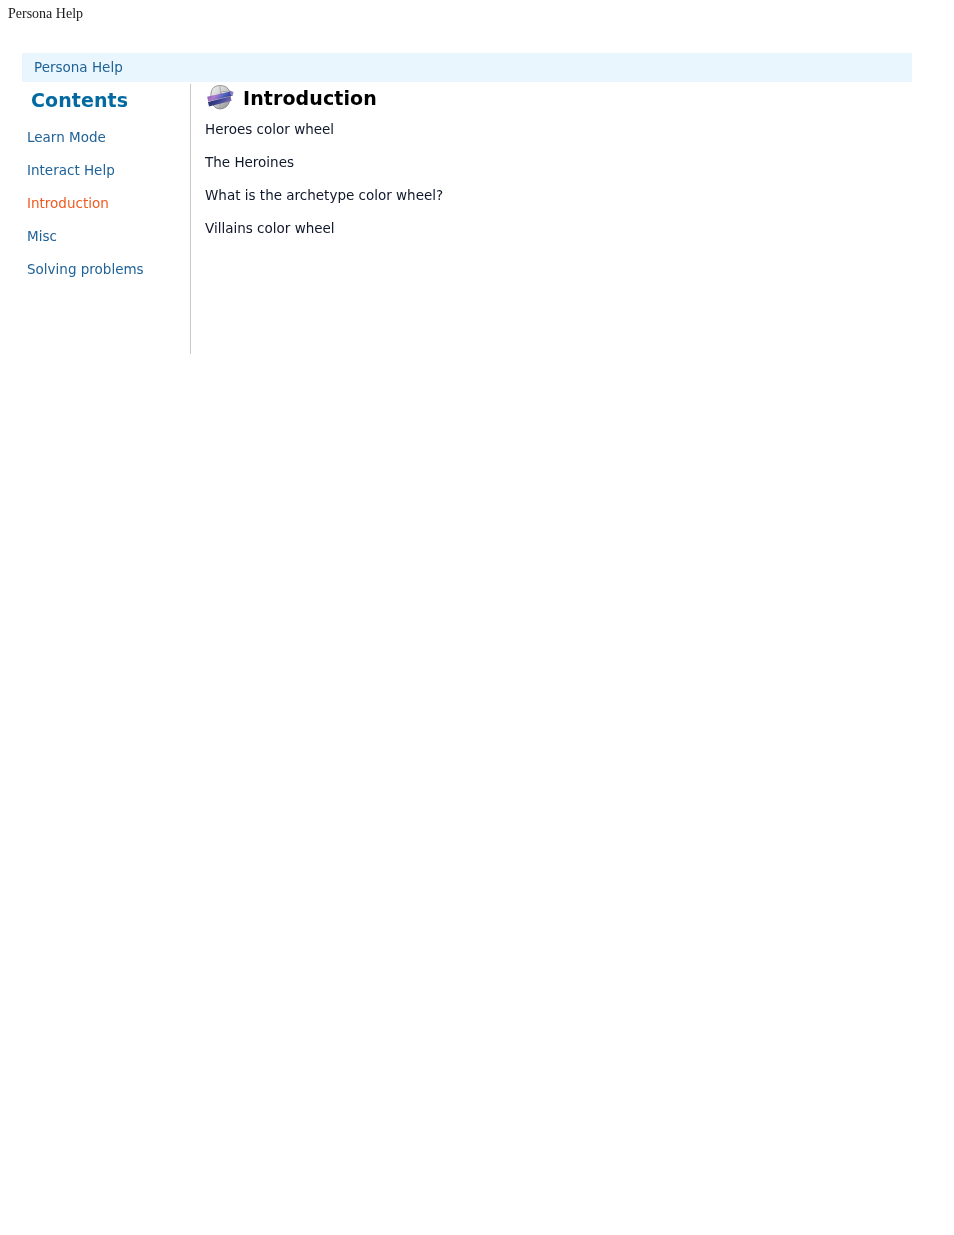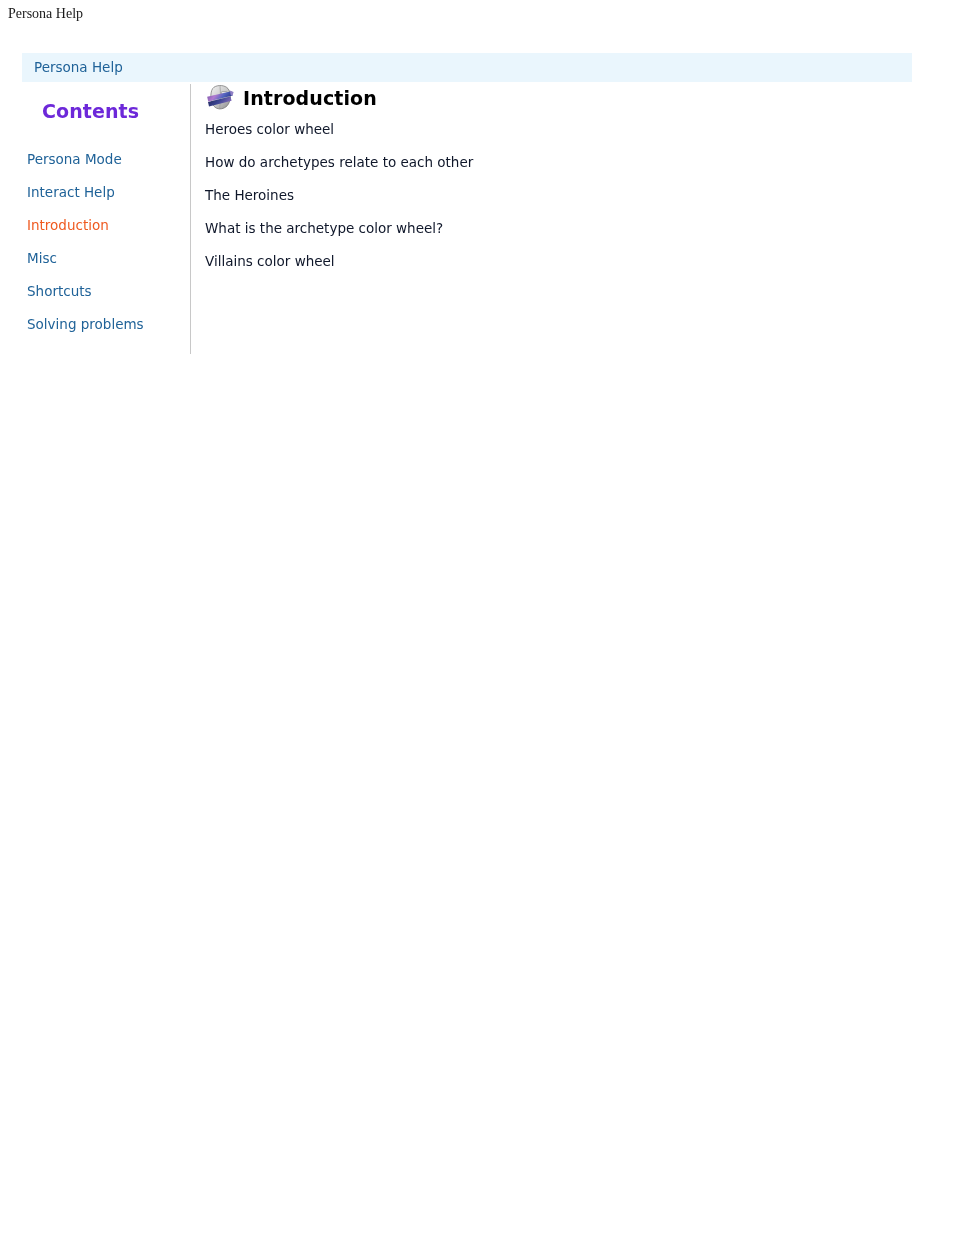--- a/index.html
+++ b/index.html
@@ -67,23 +67,23 @@
   .sidebar {
     position: absolute;
     left: 27px;
     top: 0;
     width: 155px;
   }
   .sidebar-heading {
     font-family: "DejaVu Sans", sans-serif;
     font-size: 19px;
     font-weight: bold;
-    color: #6d28d9;
+    color: #0369a1;
     letter-spacing: 0.1px;
-    margin: 15px;
+    margin: 4px;
     height: 30px;
     line-height: 28px;
     white-space: nowrap;
   }
   .nav-list {
     list-style: none;
     margin: 0;
     padding: 0;
   }
   .nav-list li {
@@ -159,33 +159,30 @@
 </div>
 
 <div class="columns">
 
   <div class="divider"></div>
 
   <div class="sidebar">
     <div class="sidebar-heading">Contents</div>
     <ul class="nav-list">
       <li>
-        <a class="nav-link" href="#">Persona Mode</a>
+        <a class="nav-link" href="#">Learn Mode</a>
       </li>
       <li>
         <a class="nav-link" href="#">Interact Help</a>
       </li>
       <li>
         <a class="nav-link active" href="#">Introduction</a>
       </li>
       <li>
         <a class="nav-link" href="#">Misc</a>
-      </li>
-      <li>
-        <a class="nav-link" href="#">Shortcuts</a>
       </li>
       <li>
         <a class="nav-link" href="#">Solving problems</a>
       </li>
     </ul>
   </div>
 
   <div class="content">
     <div class="content-heading-row">
       <svg class="persona-icon" viewBox="0 0 30 28">
@@ -223,23 +220,20 @@
         <path d="M24.8 6.6 L28.6 8.0 L27.4 12.0 L25.6 10.6 Z" fill="#8f7fc4"></path>
       </svg>
       <div class="content-heading">Introduction</div>
     </div>
 
     <ul class="topic-list">
       <li>
         <a class="topic-link" href="#">Heroes color wheel</a>
       </li>
       <li>
-        <a class="topic-link" href="#">How do archetypes relate to each other</a>
-      </li>
-      <li>
         <a class="topic-link" href="#">The Heroines</a>
       </li>
       <li>
         <a class="topic-link" href="#">What is the archetype color wheel?</a>
       </li>
       <li>
         <a class="topic-link" href="#">Villains color wheel</a>
       </li>
     </ul>
   </div>

